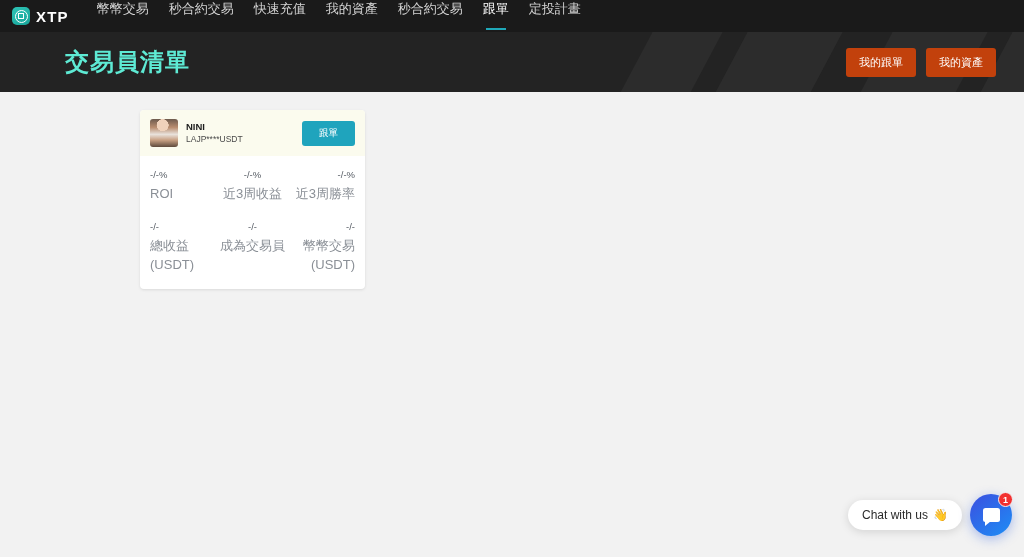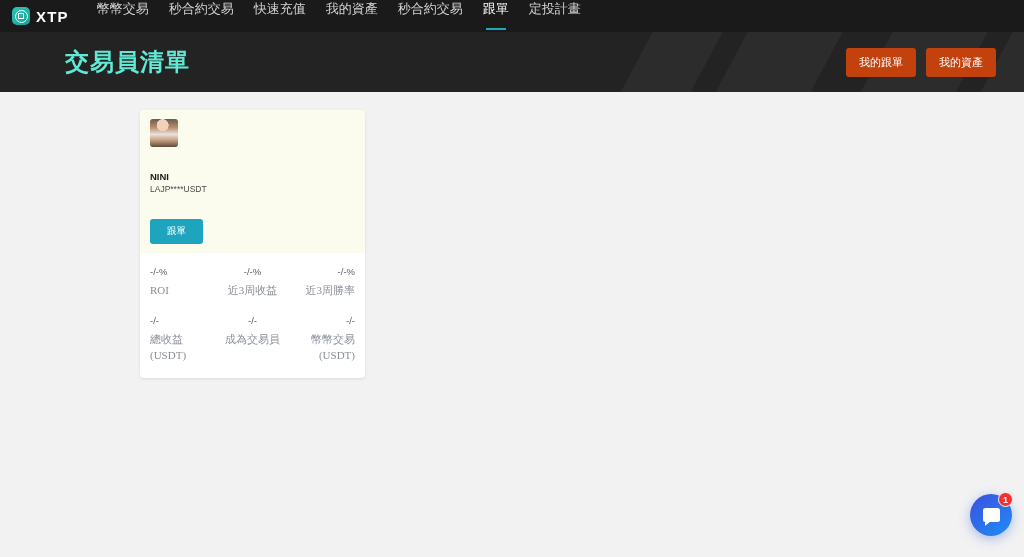--- a/index.html
+++ b/index.html
@@ -149,21 +149,21 @@
 
   
   .content { padding:18px 0 0 140px; }
   .trader-card {
     width:225px; background:#ffffff; border-radius:4px;
     box-shadow:0 1px 3px rgba(0,0,0,0.10);
     overflow:hidden;
   }
   .card-head {
     background:#fbfbee; padding:9px 10px;
-    display:flex; align-items:flex-start; gap:24px;flex-direction:column;
+    display:flex; align-items:center; gap:8px;
   }
   .avatar {
     width:28px; height:28px; border-radius:3px; flex:none;
     background:
       radial-gradient(circle at 45% 22%, #f0d2bb 0 22%, transparent 23%),
       linear-gradient(180deg,#6d5a4d 0%, #b98d6f 30%, #e9e2dc 55%, #c9a184 75%, #5e4a3c 100%);
     filter:blur(0.6px);
   }
   .card-id { flex:1; min-width:0; }
   .trader-name {
@@ -183,21 +183,21 @@
     display:grid; grid-template-columns:1fr 1fr 1fr; row-gap:16px;
   }
   .stat { display:flex; flex-direction:column; }
   .stat.c1 { align-items:flex-start; text-align:left; }
   .stat.c2 { align-items:center; text-align:center; }
   .stat.c3 { align-items:flex-end; text-align:right; }
   .stat-value {
     font-size:9.5px; color:#555b63; line-height:1.5; margin-bottom:3px;
   }
   .stat-label {
-    font-size:11px; color:#8a8f96; line-height:1.45; white-space:pre-line;font-family:Liberation Serif, serif;
+    font-size:13px; color:#8a8f96; line-height:1.45; white-space:pre-line;
   }
 
   
   .chat-widget {
     position:absolute; right:12px; bottom:21px;
     display:flex; align-items:center; gap:8px;
   }
   .chat-pill {
     background:#ffffff; border-radius:20px;
     padding:8px 14px; font-size:12px; color:#2b2b2b;
@@ -331,17 +331,21 @@
         <span class="stat-value">-/-</span>
         <span class="stat-label">幣幣交易
 (USDT)</span>
       </div>
 
     </div>
   </div>
 </div>
 
 <div class="chat-widget">
+  <div class="chat-pill">
+    <span>Chat with us</span>
+    <span class="chat-wave">👋</span>
+  </div>
   <div class="chat-fab">
     <span class="chat-bubble-icon"></span>
     <span class="chat-badge">1</span>
   </div>
 </div>
 
 </body></html>

